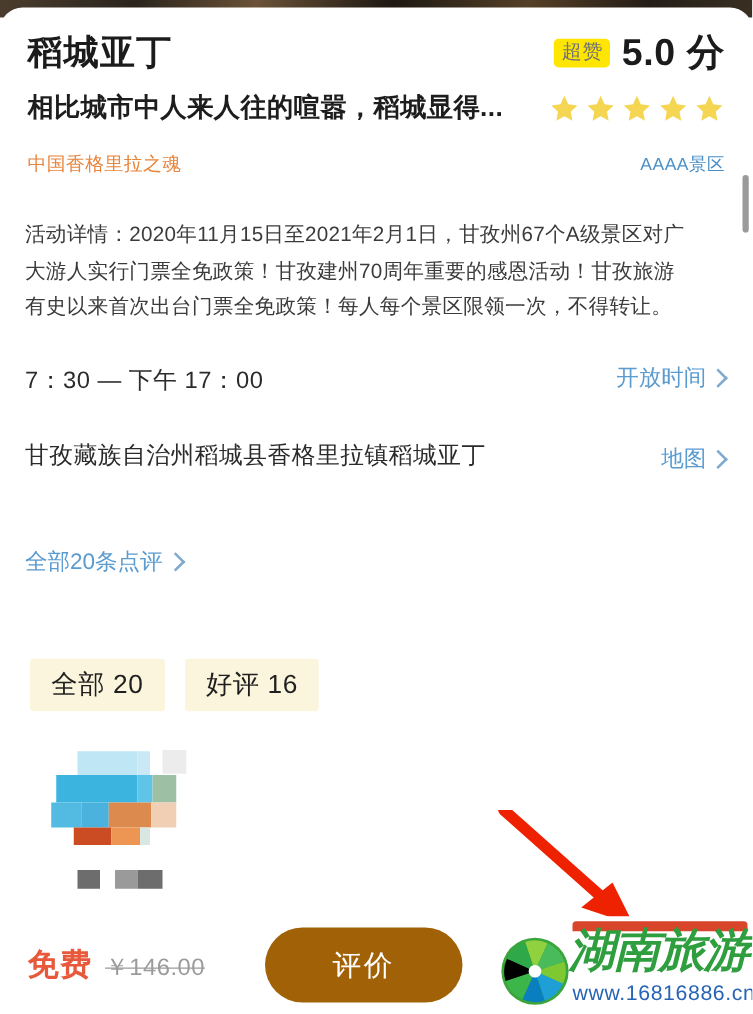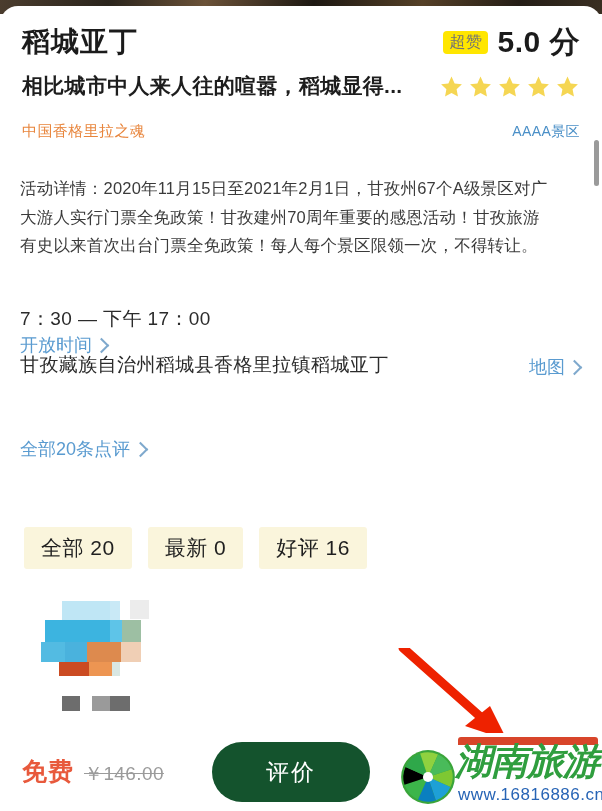--- a/index.html
+++ b/index.html
@@ -148,21 +148,21 @@
 
   
   .info-row {
     position: absolute;
     left: 20px;
     width: 560px;
     display: flex;
     align-items: flex-start;
     justify-content: space-between;
   }
-  .info-hours { top: 304px; flex-direction: column; }
+  .info-hours { top: 290px; }
   .info-addr  { top: 350px; }
 
   .info-main {
     font-size: 19px;
     color: #2b2b2b;
     line-height: 1.55;
     letter-spacing: 0.4px;
     max-width: 420px;
   }
   .info-link {
@@ -264,21 +264,21 @@
   .price-old {
     font-size: 19px;
     color: #9b9b9b;
     text-decoration: line-through;
     letter-spacing: 0.4px;
   }
   .cta {
     position: absolute;
     left: 212px; top: 9px;
     width: 158px; height: 60px;
-    background: #14532d;
+    background: #a16207;
     border-radius: 32px;
     display: flex;
     align-items: center;
     justify-content: center;
     color: #ffffff;
     font-size: 23px;
     letter-spacing: 2px;
     border: none;
     cursor: pointer;
     font-family: inherit;
@@ -388,21 +388,20 @@
 
   <div class="reviews-head">
     <div class="reviews-all">
       <span>全部20条点评</span>
       <span class="chev"></span>
     </div>
   </div>
 
   <div class="chips" id="chip-holder">
       <div class="chip">全部 20</div>
-      <div class="chip">最新 0</div>
       <div class="chip">好评 16</div>
     </div>
 
   <div class="censor">
     <div class="blk" style="left:62px;top:601px;width:48px;height:19px;background:#bfe6f5;"></div>
     <div class="blk" style="left:110px;top:601px;width:10px;height:19px;background:#c9e9f6;"></div>
     <div class="blk" style="left:130px;top:600px;width:19px;height:19px;background:#ececec;"></div>
     <div class="blk" style="left:45px;top:620px;width:65px;height:22px;background:#3cb4e0;"></div>
     <div class="blk" style="left:110px;top:620px;width:12px;height:22px;background:#5ec4e8;"></div>
     <div class="blk" style="left:122px;top:620px;width:19px;height:22px;background:#9dbfa3;"></div>

